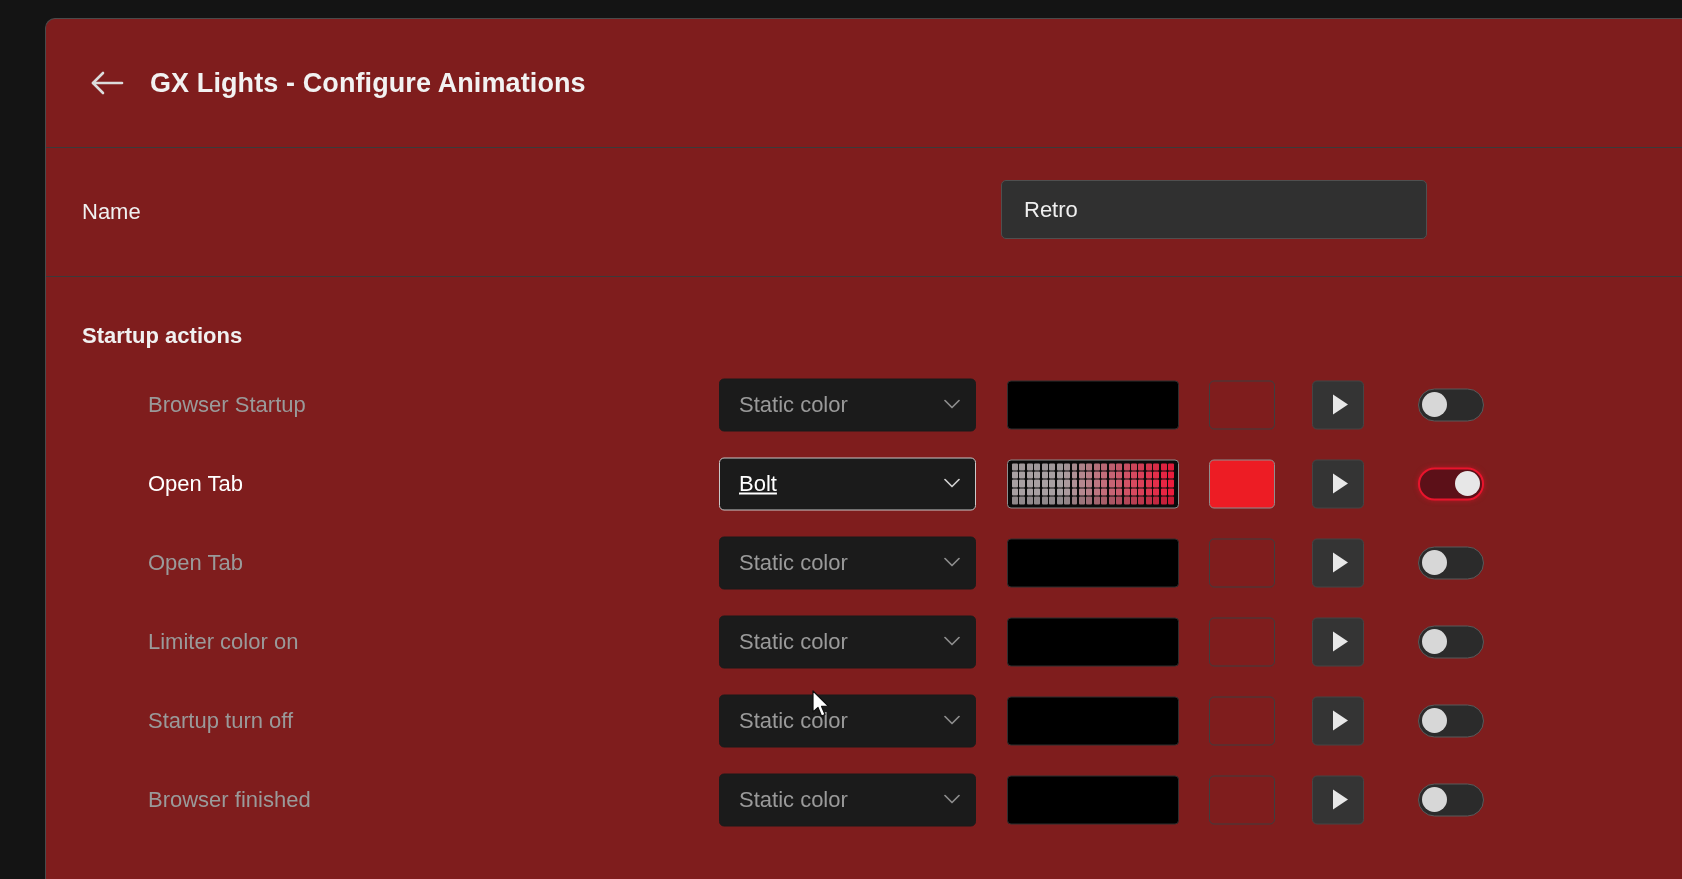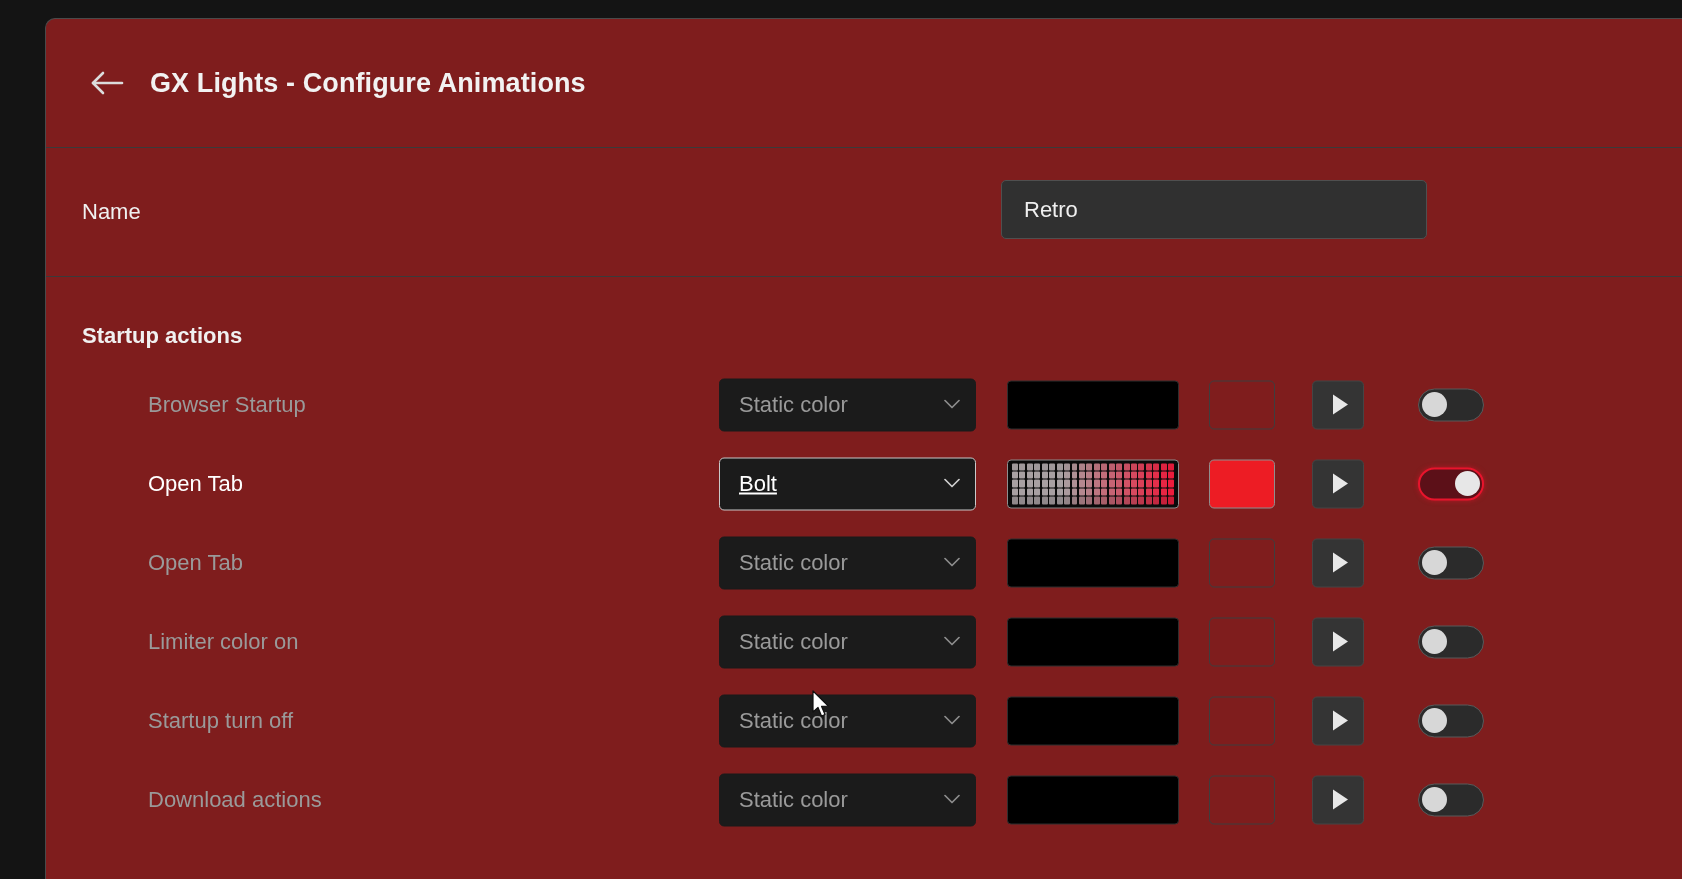--- a/index.html
+++ b/index.html
@@ -544,21 +544,21 @@
           <div class="swatch"></div>
           <div class="play-btn">
             <span class="play-tri"></span>
           </div>
           <div class="toggle">
             <span class="toggle-knob"></span>
           </div>
         </div>
 
         <div class="action-row">
-          <div class="row-label dim">Download actions</div>
+          <div class="row-label dim">Browser finished</div>
           <div class="select">
             <span class="select-text">Static color</span>
             <span class="select-caret">
               <svg width="16" height="10" viewBox="0 0 16 10">
                   <path d="M1 1 L8 8 L15 1" fill="none" stroke="#8d8d8d" stroke-width="1.7" stroke-linecap="round" stroke-linejoin="round"></path>
                 </svg>
             </span>
           </div>
           <div class="kb-preview"></div>
           <div class="swatch"></div>

